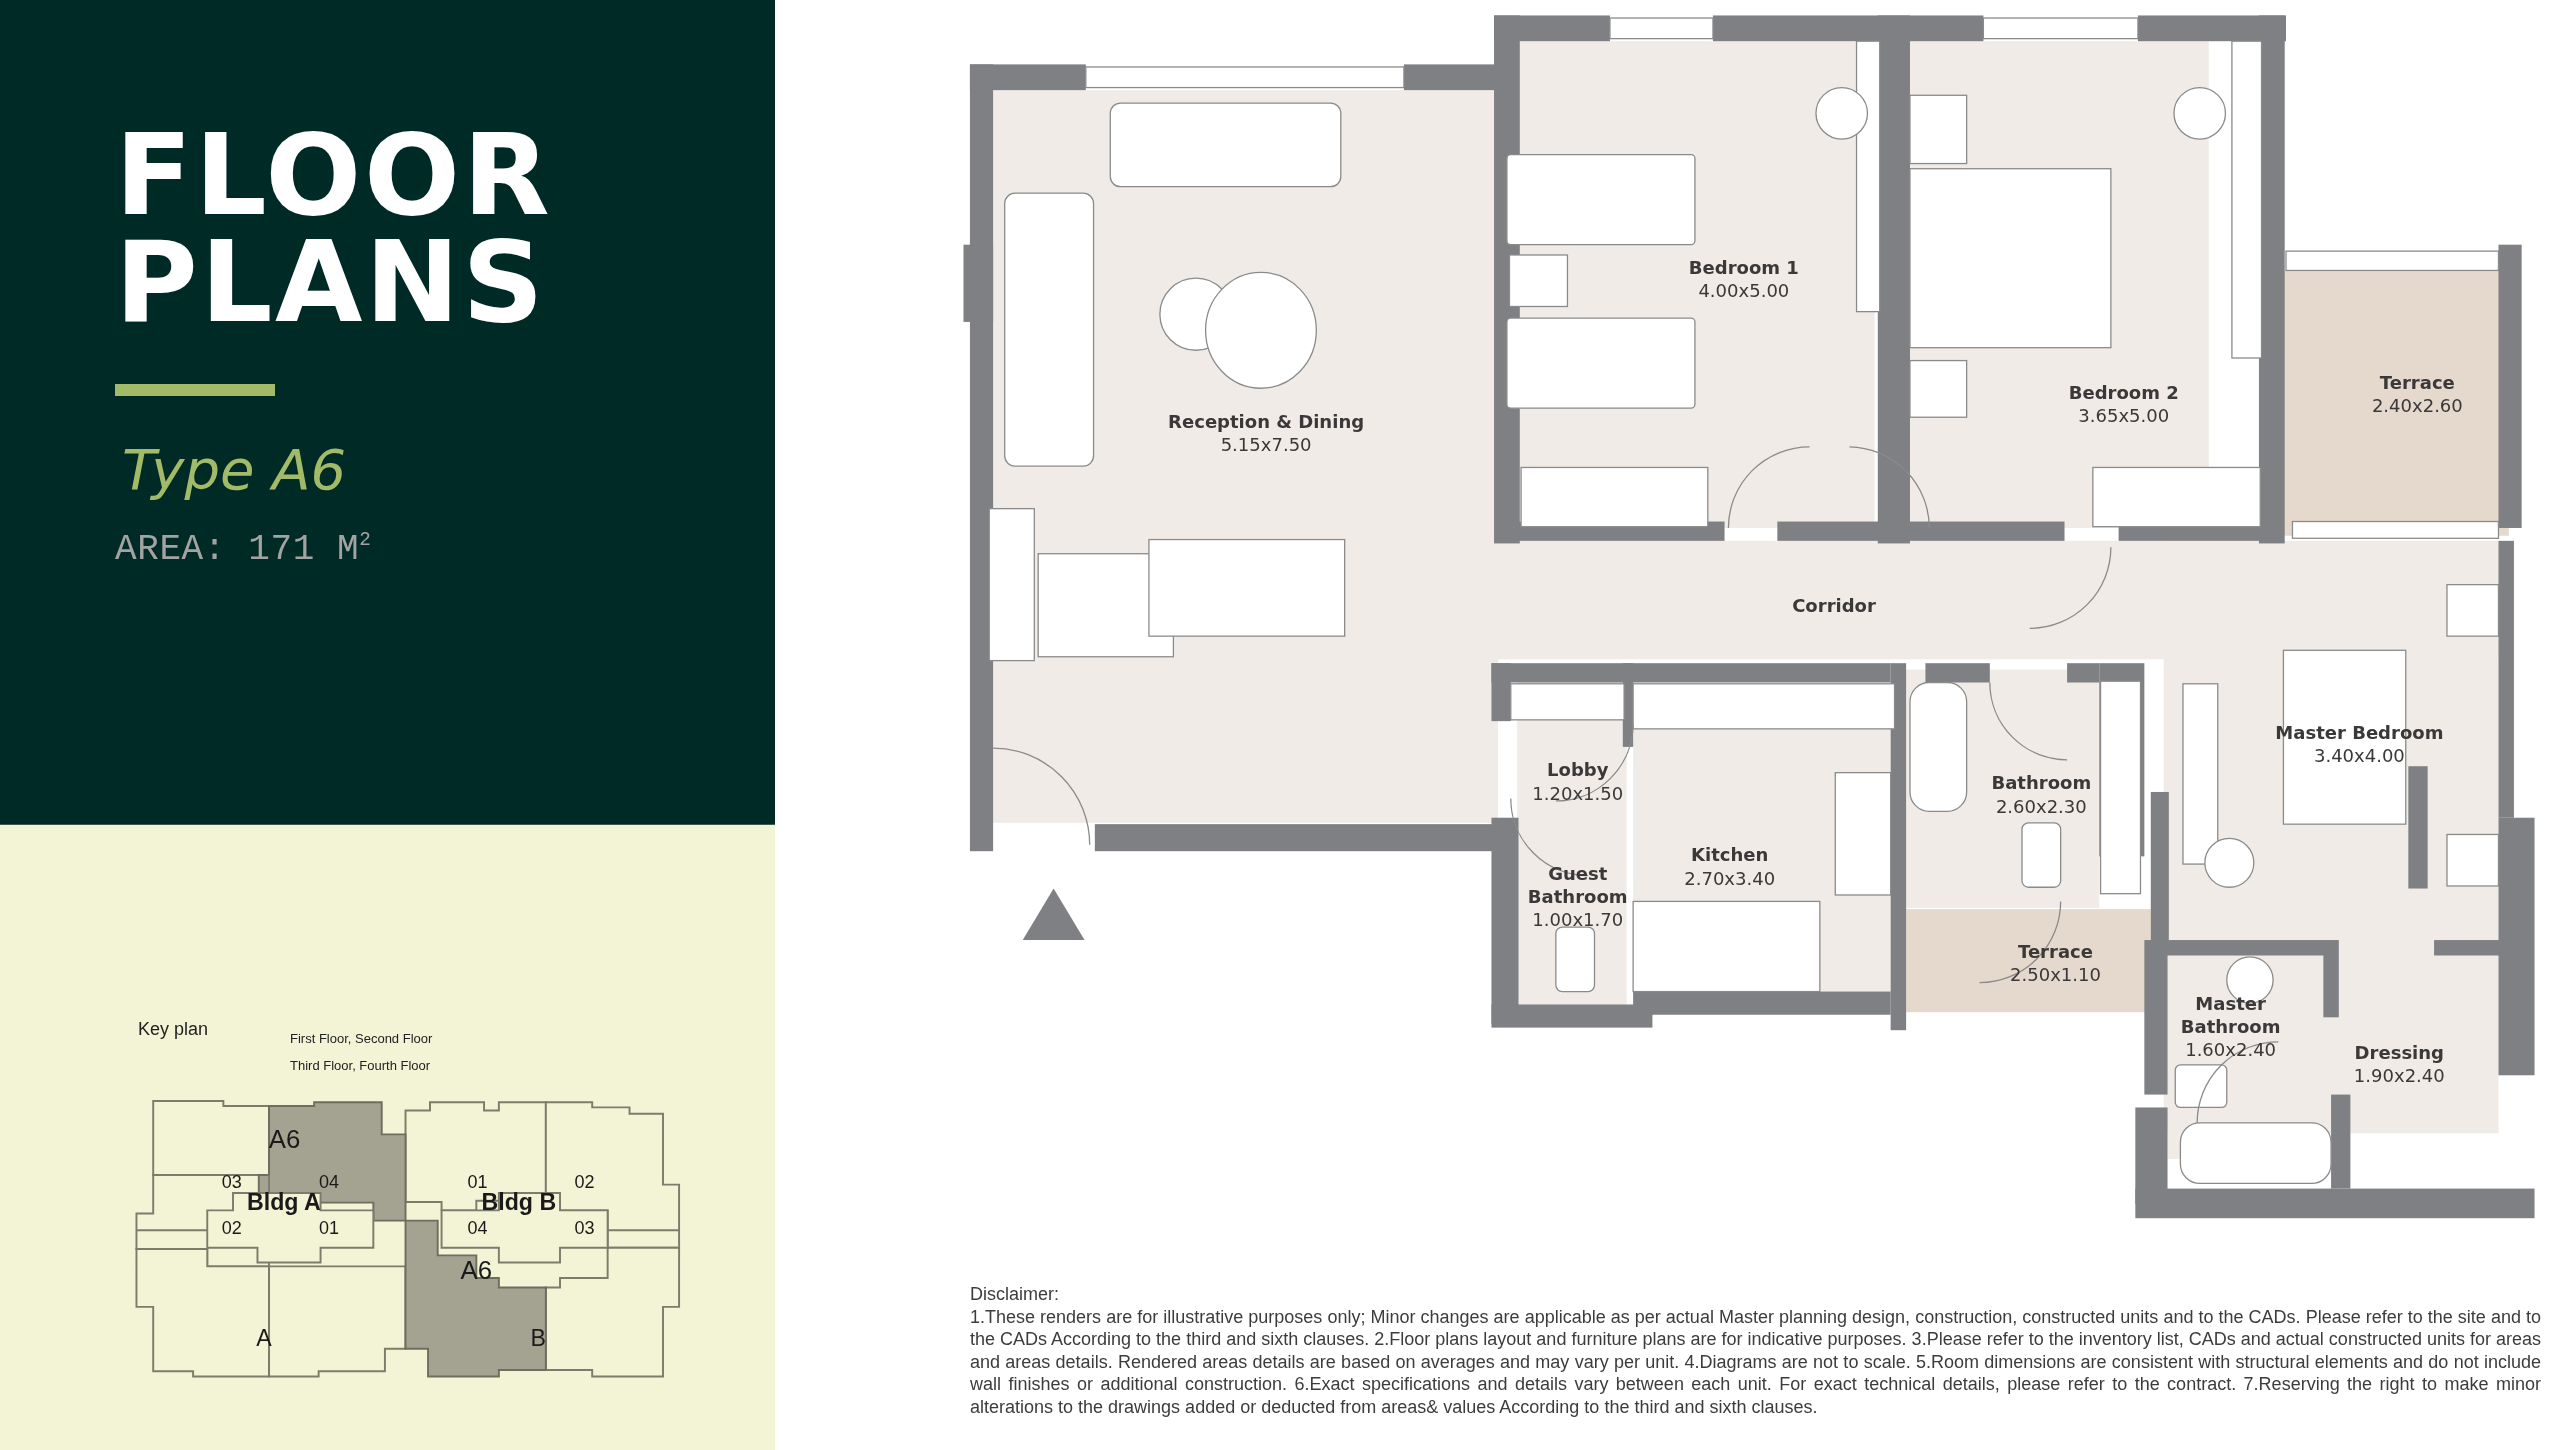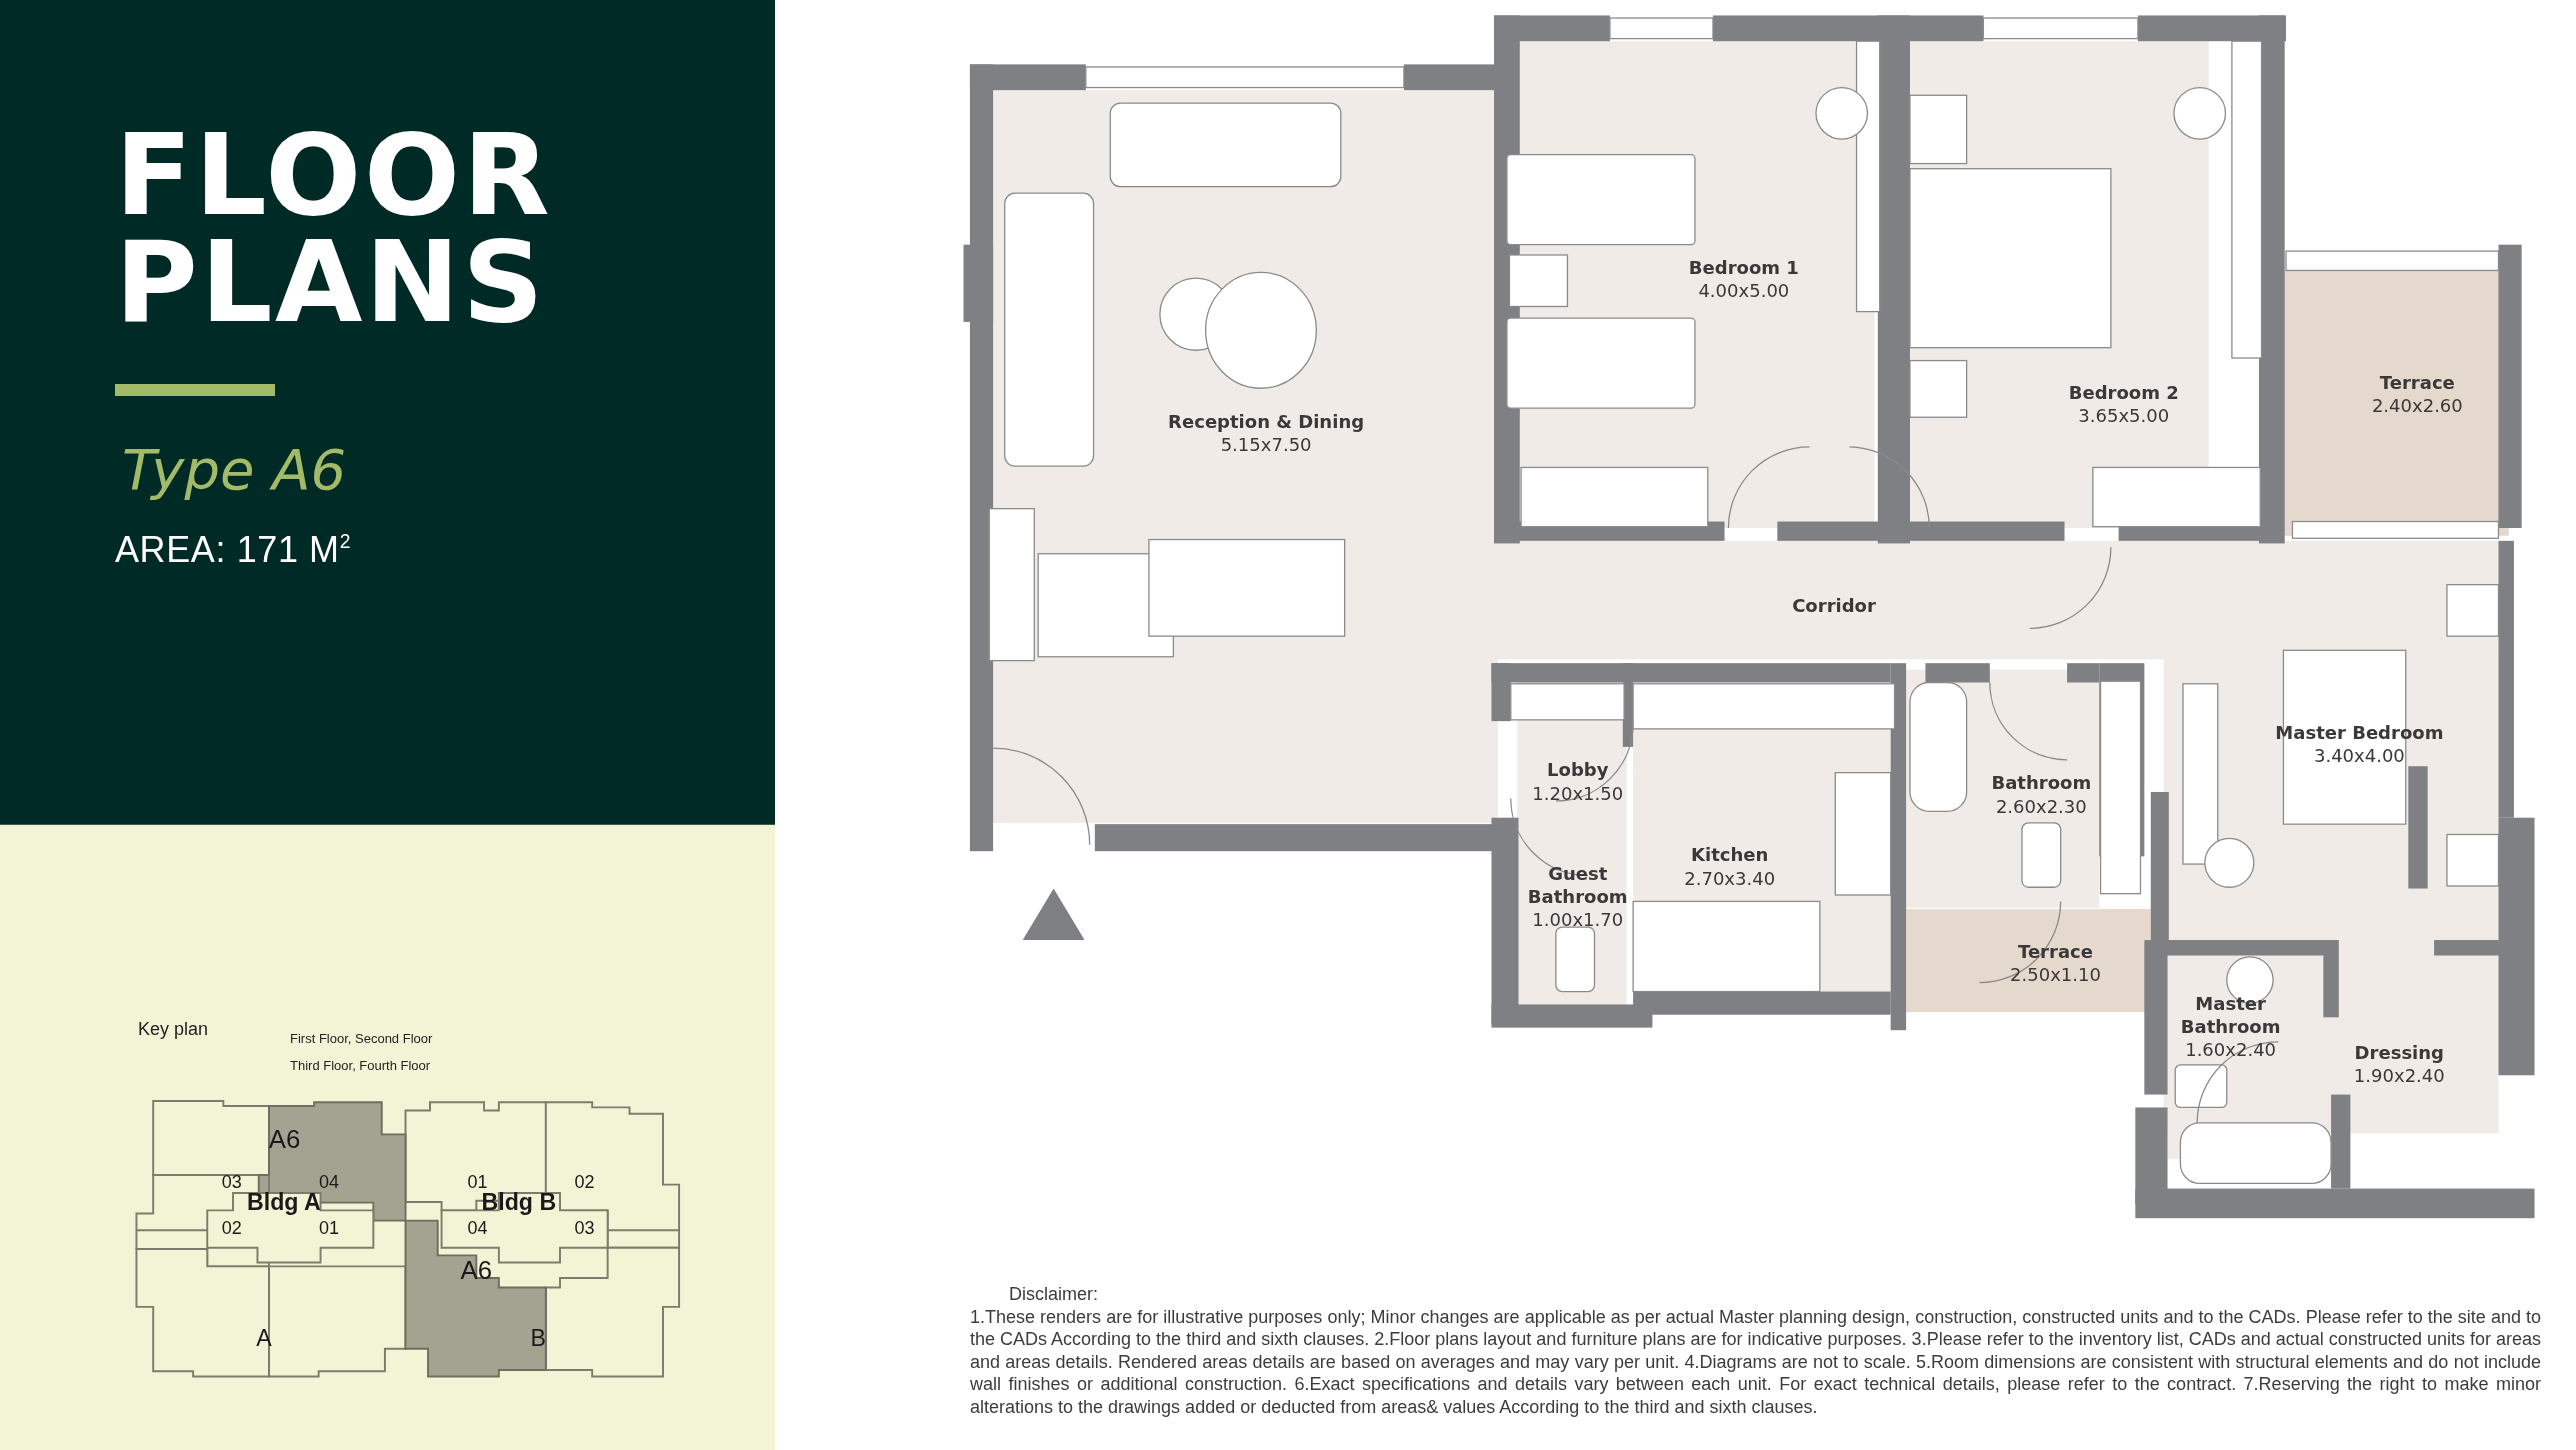--- a/index.html
+++ b/index.html
@@ -4,35 +4,35 @@
 <style>
   * { box-sizing: border-box; margin: 0; padding: 0; }
   html, body { width: 2576px; height: 1450px; background: #ffffff; overflow: hidden; }
   body { position: relative; font-family: "Liberation Sans", sans-serif; }
 
   .left-panel { position: absolute; left: 0; top: 0; width: 898px; height: 1450px; }
   .hero { position: absolute; left: 0; top: 0; width: 775px; height: 824px; background: #002a26; }
   .hero-title { position: absolute; left: 115px; top: 122px; color: #ffffff; font-family: "DejaVu Sans", sans-serif; font-weight: bold; font-size: 113px; line-height: 107px; letter-spacing: 2.6px; }
   .hero-rule { position: absolute; left: 115px; top: 384px; width: 160px; height: 11.6px; background: #a3bb68; }
   .hero-type { position: absolute; left: 122px; top: 425px; color: #a3bb68; font-family: "DejaVu Sans", sans-serif; font-style: italic; font-size: 56px; line-height: 90px; }
-  .hero-area { position: absolute; left: 115px; top: 529px; color: #ffffff; font-family: Liberation Sans, sans-serif; font-weight: 300; font-size: 36px; letter-spacing: 0.6px; }
+  .hero-area { position: absolute; left: 115px; top: 529px; color: #a3a3a3; font-family: Liberation Mono, monospace; font-weight: 300; font-size: 36px; letter-spacing: 0.6px; }
   .hero-area sup { font-size: 19.3px; vertical-align: 14px; }
   .hero-beds { position: absolute; left: 115px; top: 589px; color: #ffffff; font-family: "DejaVu Sans", sans-serif; font-size: 36px; letter-spacing: 0.6px; }
 
   .keyplan-panel { position: absolute; left: 0; top: 824px; width: 775px; height: 626px; background: #f3f4d6; border-top: 1.3px solid #3a5b52; }
   .kp-label { position: absolute; left: 138px; top: 1019px; font-family: "Liberation Sans", sans-serif; font-size: 18px; color: #222; }
   .kp-floors { position: absolute; left: 290px; top: 1025px; font-family: "Liberation Sans", sans-serif; font-size: 13px; line-height: 27px; color: #222; }
   .kp-svg { position: absolute; left: 0; top: 0; }
 
   .plan-svg { position: absolute; left: 0; top: 0; }
   .room-label { font-family: "DejaVu Sans", sans-serif; font-weight: bold; font-size: 28px; fill: #3a3838; text-anchor: middle; }
   .room-dim { font-family: "DejaVu Sans", sans-serif; font-size: 28px; fill: #3a3838; text-anchor: middle; }
 
   .disclaimer { position: absolute; left: 970px; top: 1283px; width: 1571px; font-family: "Liberation Sans", sans-serif; font-size: 18px; line-height: 22.5px; color: #3c3c3c; text-align: justify; }
-  .disclaimer .title { display: block; margin-left: 39px; }
+  .disclaimer .title { display: block; }
 </style>
 </head>
 <body>
 
 <div class="left-panel">
   <div class="hero">
     <div class="hero-title">
       <div>FLOOR</div>
       <div>PLANS</div>
     </div>

